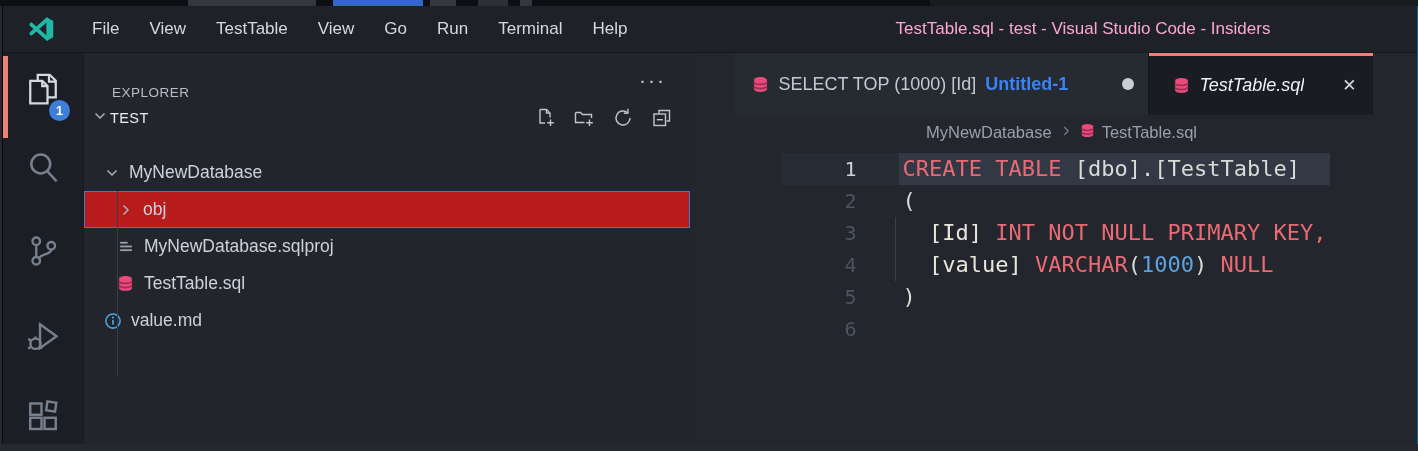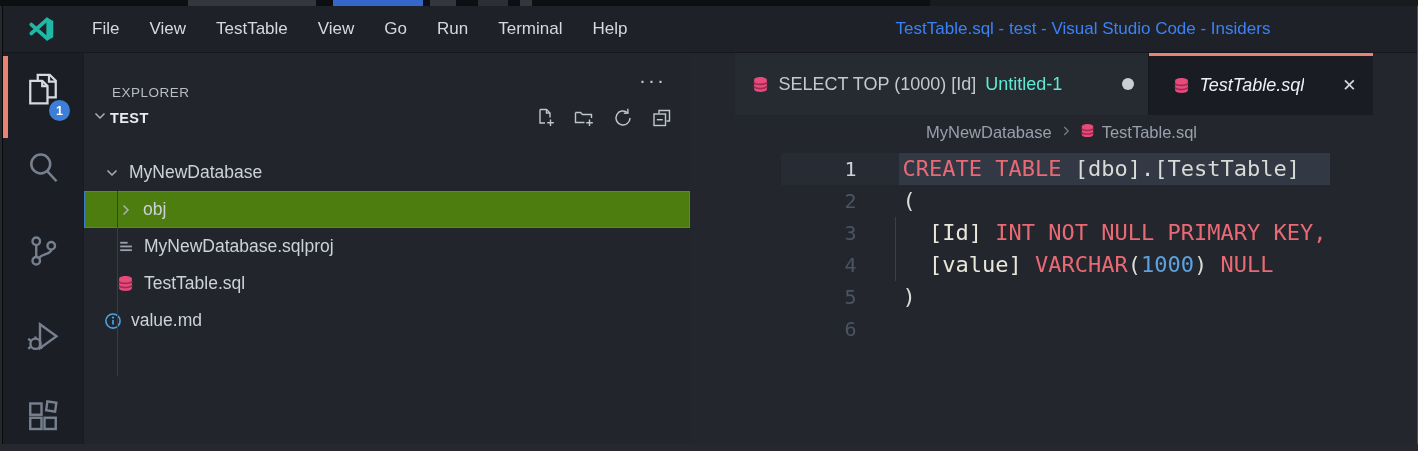--- a/index.html
+++ b/index.html
@@ -15,59 +15,59 @@
   .frag.f5{left:520px;width:12px;background:#34373d;}
   .frag.f6{left:930px;width:488px;background:#191b1f;}
 
   
   .window{position:absolute;top:6px;left:2px;width:1414px;height:438px;background:#22262c;
           border-left:1px solid #08090b;border-right:4px solid #0369a1;}
   .titlebar{height:46px;background:#1e2127;border-bottom:1px solid #15171c;display:flex;align-items:center;position:relative;}
   .logo{margin-left:24px;width:30px;height:30px;flex:none;display:flex;align-items:center;}
   .menubar{display:flex;margin-left:20px;}
   .menu-item{padding:0 15px;font-size:17px;color:#d6d8dc;line-height:46px;cursor:default;}
-  .wintitle{position:absolute;left:760px;width:640px;text-align:center;font-size:17px;color:#3b82f6;white-space:nowrap;}
+  .wintitle{position:absolute;left:760px;width:640px;text-align:center;font-size:17px;color:#f9a8d4;white-space:nowrap;}
 
   .content{display:flex;height:391px;}
 
   
   .activitybar{width:80px;background:#1b1e24;position:relative;flex:none;}
   .act-indicator{position:absolute;left:0;top:3px;width:5px;height:82px;background:#ec8272;}
   .act-item{position:absolute;left:16px;width:48px;height:48px;display:flex;align-items:center;justify-content:center;}
   .act-item.p1{top:14px}.act-item.p2{top:92px}.act-item.p3{top:176px}.act-item.p4{top:262px}.act-item.p5{top:342px}
   .badge{position:absolute;right:-3px;bottom:-6px;width:21px;height:21px;border-radius:50%;background:#3d7fd8;
          color:#fff;font-size:12.5px;display:flex;align-items:center;justify-content:center;font-weight:bold;}
 
   
   .sidebar{width:606px;background:#22262c;position:relative;flex:none;border-left:1px solid #181b20;}
   .sb-header{height:42px;display:flex;align-items:center;padding:6px 24px 0 28px;}
   .sb-title{font-size:13.5px;letter-spacing:.5px;color:#b9bdc6;margin-top:25px;}
   .more{margin-left:auto;font-size:21px;color:#c3c7cf;letter-spacing:2px;line-height:10px;cursor:pointer;}
   .section-row{height:34px;display:flex;align-items:center;padding-left:8px;}
-  .sec-label{font-size:14.5px;font-weight:bold;letter-spacing:.4px;color:#e8ebf0;margin-left:2px;}
+  .sec-label{font-size:14.5px;font-weight:normal;letter-spacing:.4px;color:#e8ebf0;margin-left:2px;}
   .sec-actions{margin-left:auto;display:flex;gap:17px;padding-right:17px;align-items:center;}
   .sec-actions .abtn{width:22px;height:22px;cursor:pointer;}
   .tree{position:absolute;top:101px;left:0;right:0;}
   .tree-row{height:37px;display:flex;align-items:center;font-size:17.5px;color:#ccd1da;box-sizing:border-box;cursor:pointer;}
   .tree-row .twisty{width:20px;height:16px;display:flex;align-items:center;flex:none;}
   .tree-row .ficon{width:22px;height:18px;display:flex;align-items:center;flex:none;}
   .tree-row .lbl{margin-left:5px;white-space:nowrap;}
   .tree-row.lvl1{padding-left:20px;}
   .tree-row.lvl2{padding-left:33px;}
-  .tree-row.selected{background:#4d7c0f;border:1px solid #3e7bcb;text-align:center;}
+  .tree-row.selected{background:#b91c1c;border:1px solid #3e7bcb;text-align:center;}
   .tree-guide{position:absolute;left:33px;top:138px;width:1px;height:185px;background:#373c45;}
 
   
   .editor{flex:1;min-width:0;display:flex;flex-direction:column;background:#23262d;align-items:center;}
   .tabbar{height:62px;background:#1f2227;display:flex;flex:none;}
   .tab{display:flex;align-items:center;box-sizing:border-box;cursor:pointer;}
   .tab .dbi{display:flex;flex:none;}
   .tab1{width:414px;background:#262a31;border-right:1px solid #15181d;padding:0 14px 0 17px;}
   .tab-title{font-size:18px;color:#c3c9d2;margin-left:10px;white-space:nowrap;overflow:hidden;}
-  .tab-detail{font-size:18px;color:#5eead4;margin-left:9px;white-space:nowrap;}
+  .tab-detail{font-size:18px;color:#3b82f6;margin-left:9px;white-space:nowrap;font-weight:bold;}
   .dirty-dot{margin-left:auto;width:12px;height:12px;border-radius:50%;background:#c9cdd4;flex:none;}
   .tab2{width:224px;background:#191c22;border-top:3px solid #ec8272;padding:0 16px 0 24px;}
   .tab2 .tab-title{color:#eef0f3;font-style:italic;}
   .tab-close{margin-left:auto;font-size:17px;color:#d4d7dc;cursor:pointer;}
   .breadcrumb{height:34px;display:flex;align-items:center;padding-left:16px;font-size:16.5px;color:#98a0ae;gap:7px;flex:none;cursor:default;}
   .crumb{cursor:pointer;}
   .code{position:relative;flex:1;font-family:"DejaVu Sans Mono",monospace;font-size:22px;line-height:32px;padding-top:4px;}
   .line-highlight{position:absolute;left:0;right:0;top:4px;height:32px;background:#272b33;}
   .selection{position:absolute;left:118px;top:4px;width:431px;height:32px;background:#323945;}
   .indent-guide{position:absolute;left:114px;top:68px;width:1px;height:64px;background:#3a4049;}

